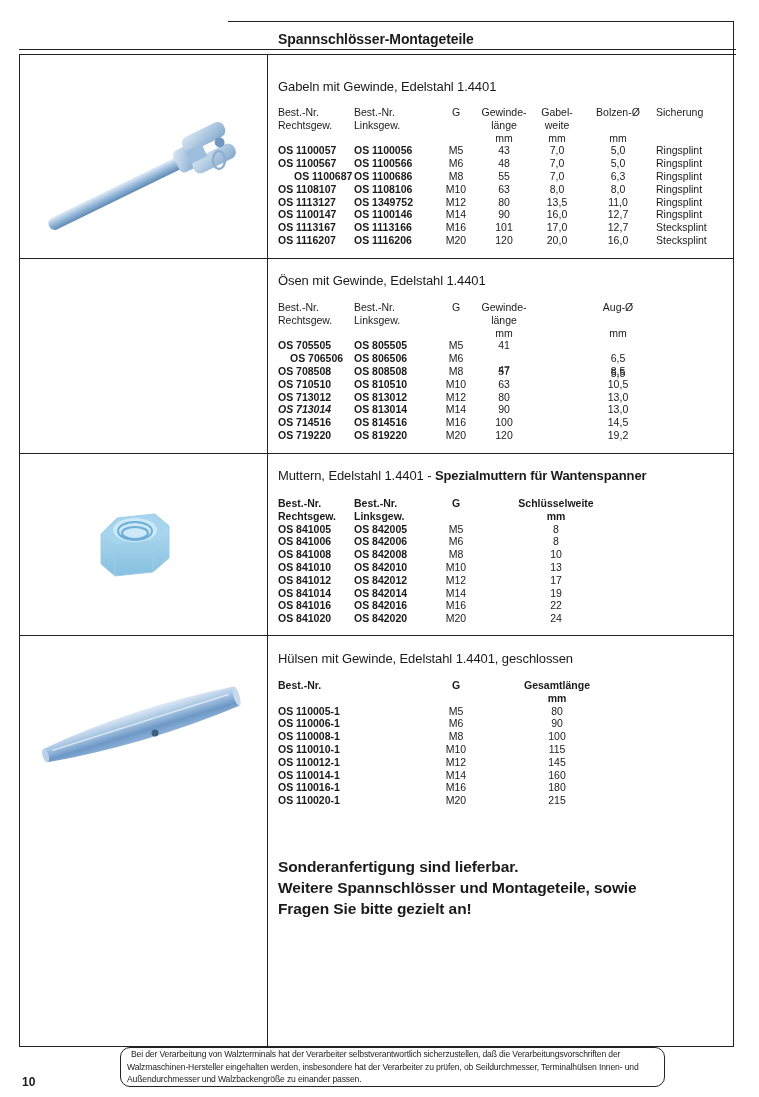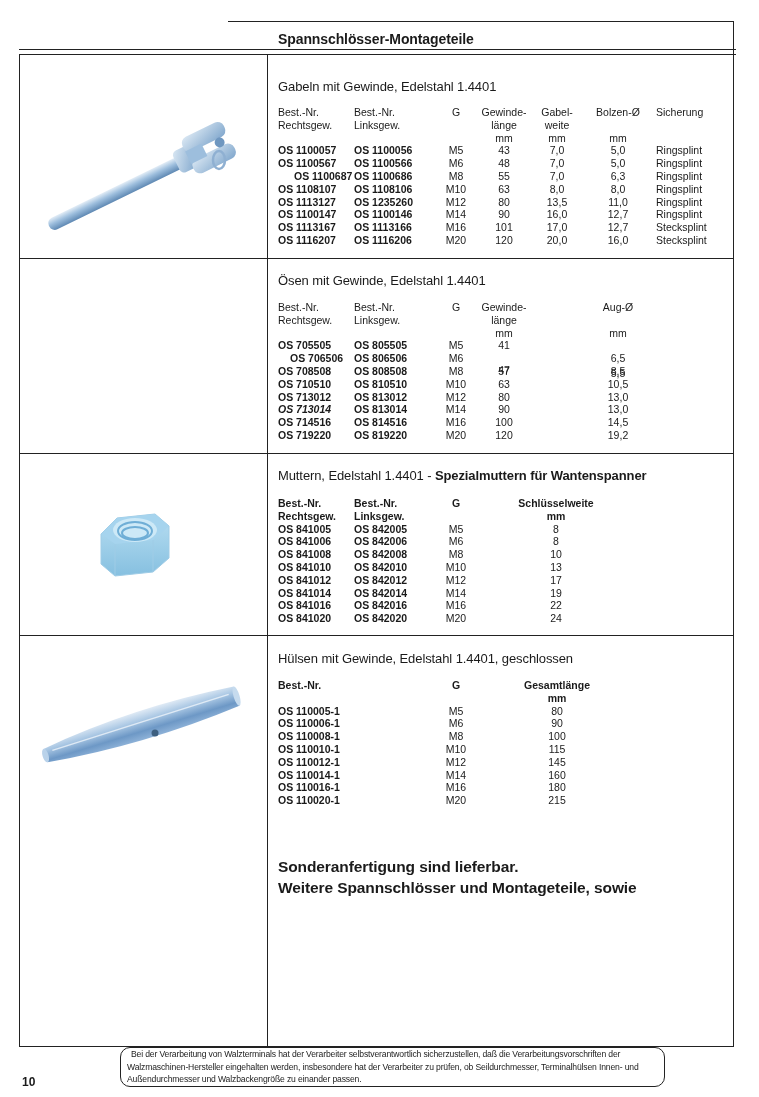--- a/index.html
+++ b/index.html
@@ -119,21 +119,21 @@
           <span class="cell b" style="left: 0px;">OS 1108107</span>
           <span class="cell b" style="left: 76px;">OS 1108106</span>
           <span class="cell c" style="left: 178px;">M10</span>
           <span class="cell c" style="left: 226px;">63</span>
           <span class="cell c" style="left: 279px;">8,0</span>
           <span class="cell c" style="left: 340px;">8,0</span>
           <span class="cell" style="left: 378px;">Ringsplint</span>
         </div>
         <div class="row">
           <span class="cell b" style="left: 0px;">OS 1113127</span>
-          <span class="cell b" style="left: 76px;">OS 1235260</span>
+          <span class="cell b" style="left: 76px;">OS 1349752</span>
           <span class="cell c" style="left: 178px;">M12</span>
           <span class="cell c" style="left: 226px;">80</span>
           <span class="cell c" style="left: 279px;">13,5</span>
           <span class="cell c" style="left: 340px;">11,0</span>
           <span class="cell" style="left: 378px;">Ringsplint</span>
         </div>
         <div class="row">
           <span class="cell b" style="left: 0px;">OS 1100147</span>
           <span class="cell b" style="left: 76px;">OS 1100146</span>
           <span class="cell c" style="left: 178px;">M14</span>
@@ -403,20 +403,21 @@
           <span class="cell c" style="left: 178px;">M20</span>
           <span class="cell c" style="left: 279px;">215</span>
         </div>
       </div>
   </div>
 </div>
 
 <div class="note">
   <div>Sonderanfertigung sind lieferbar.</div>
   <div>Weitere Spannschlösser und Montageteile, sowie</div>
+  <div>Fragen Sie bitte gezielt an!</div>
 </div>
 
 <div class="footer-box">
   <div style="padding-left:4px;">Bei der Verarbeitung von Walzterminals hat der Verarbeiter selbstverantwortlich sicherzustellen, daß die Verarbeitungsvorschriften  der</div>
   <div>Walzmaschinen-Hersteller eingehalten werden, insbesondere hat der Verarbeiter zu prüfen, ob Seildurchmesser, Terminalhülsen Innen- und</div>
   <div>Außendurchmesser und Walzbackengröße zu einander  passen.</div>
 </div>
 
 <div class="page-num">10</div>
 

